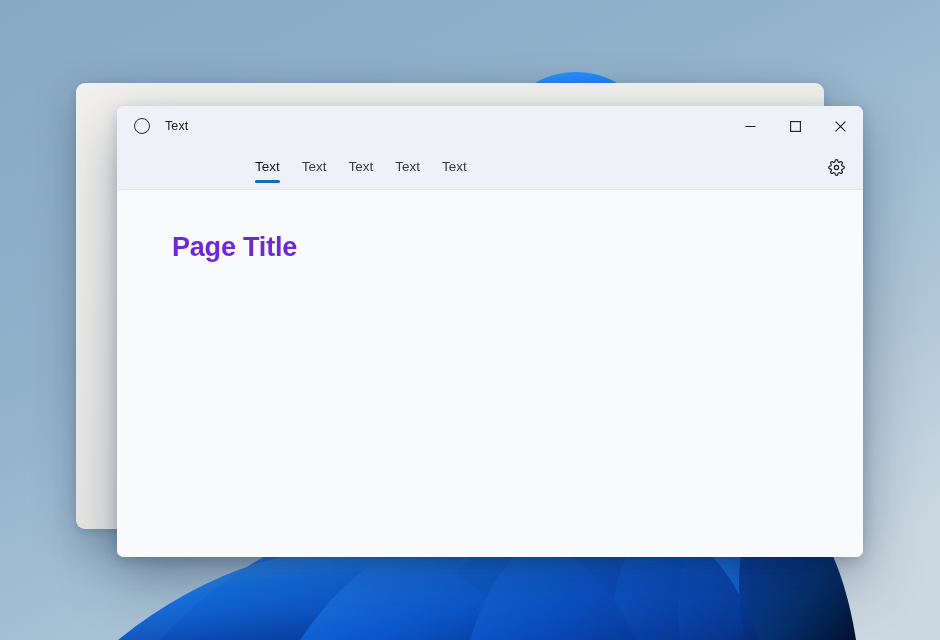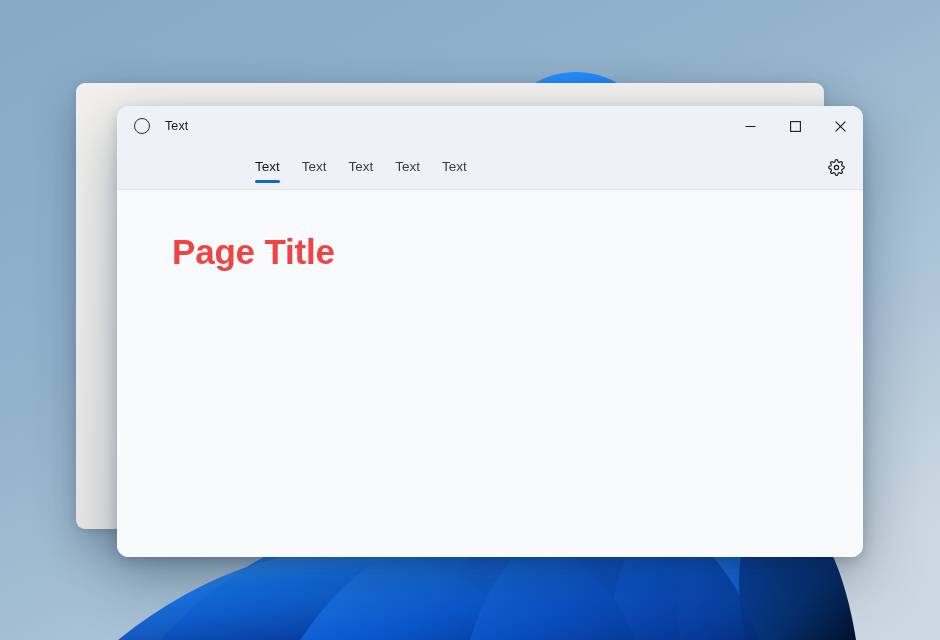--- a/index.html
+++ b/index.html
@@ -38,21 +38,21 @@
     box-shadow: 0 16px 44px rgba(20,40,70,0.26), 0 2px 8px rgba(20,40,70,0.14);
   }
 
   
   #app-window {
     position: absolute;
     left: 117px;
     top: 106px;
     width: 746px;
     height: 451px;
-    border-radius: 12px;
+    border-radius: 7px;
     overflow: hidden;
     background: #f9fafc;
     box-shadow: 0 22px 58px rgba(12,30,56,0.34), 0 4px 14px rgba(12,30,56,0.18);
   }
 
   
   .titlebar {
     position: relative;
     height: 40px;
     background: #eef1f7;
@@ -134,23 +134,23 @@
   }
 
   
   .content {
     height: calc(451px - 40px - 44px);
     background: #f9fafc;
     padding: 42px 0 0 55px;
     box-sizing: border-box;
   }
   .page-title {
-    font-size: 35px;
+    font-size: 27px;
     font-weight: 600;
-    color: #ef4444;
+    color: #6d28d9;
     letter-spacing: -0.2px;
     margin: 0;
   }
 </style>
 </head>
 <body>
 
 <div id="desktop">
 
   <div class="wallpaper">

